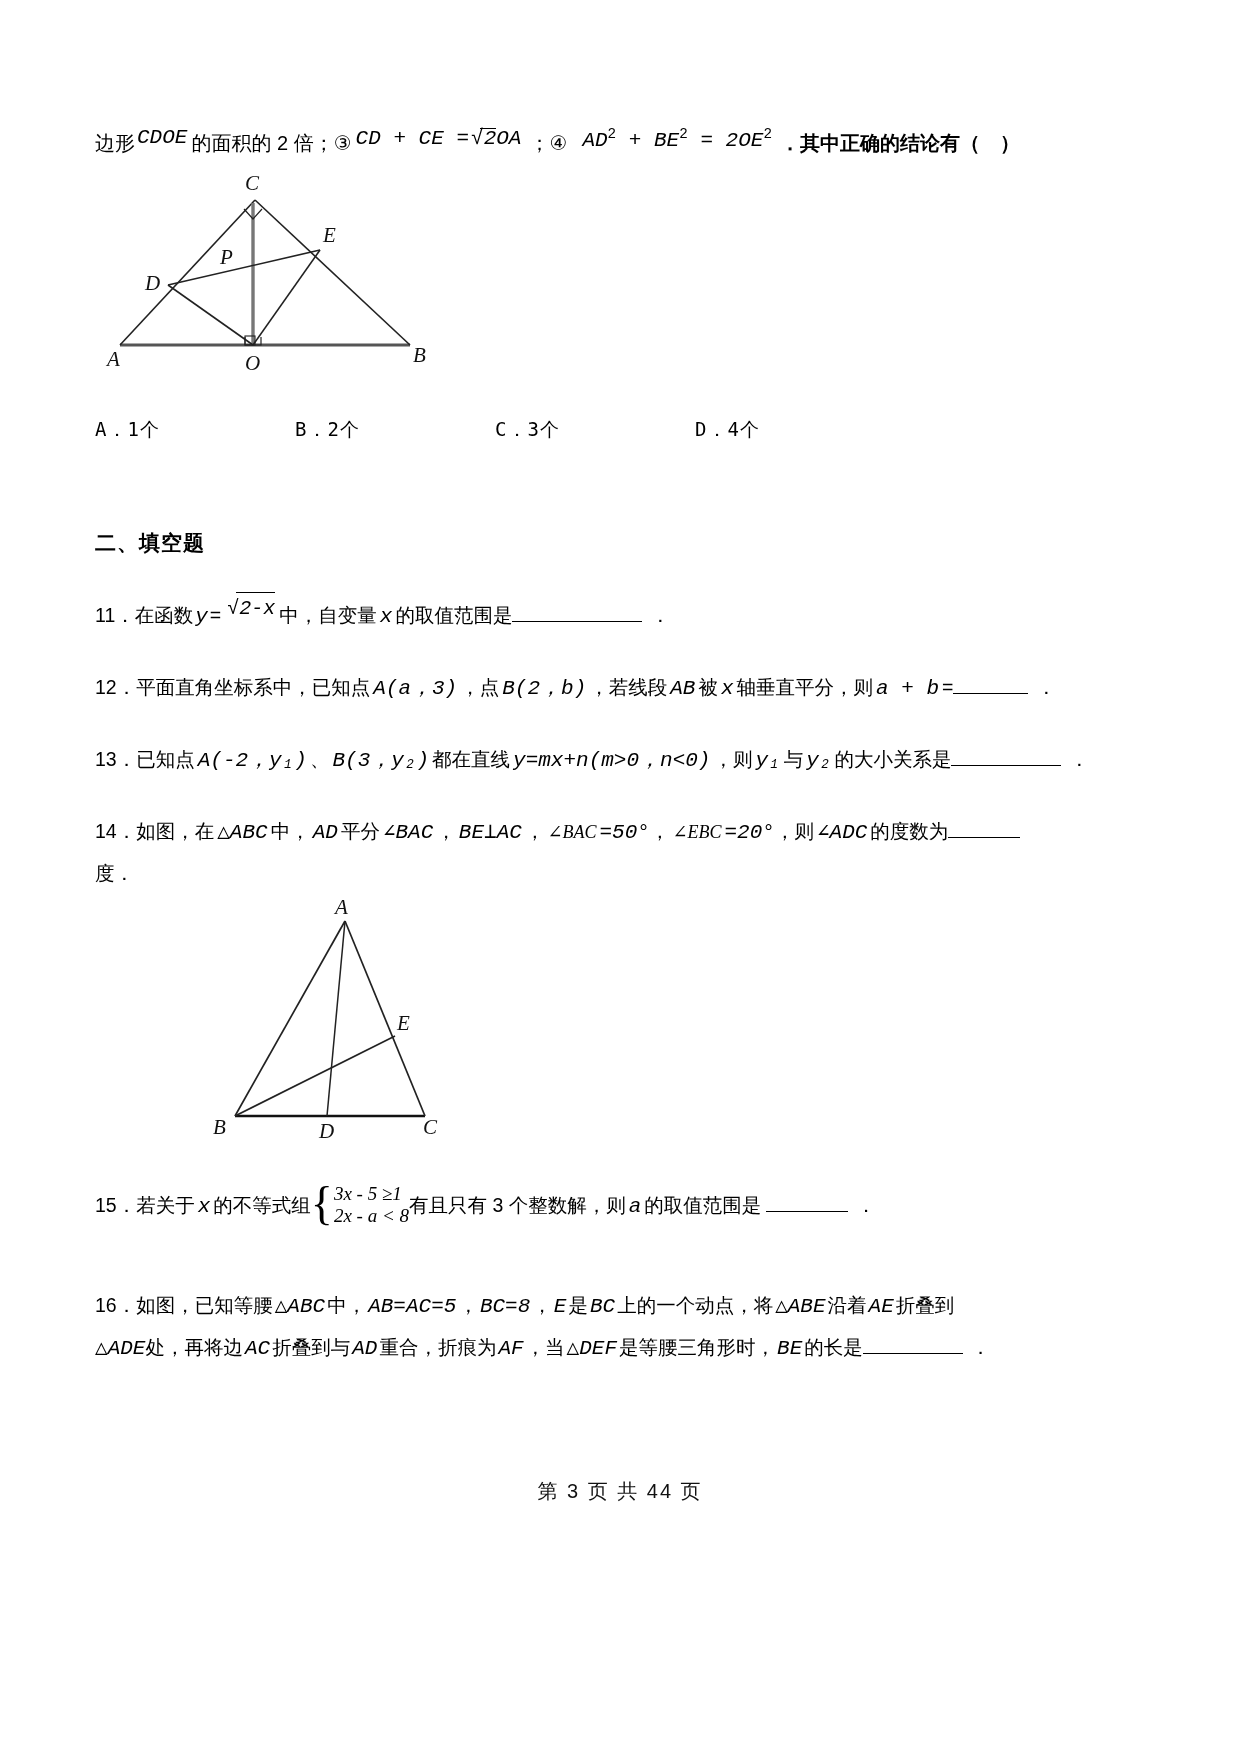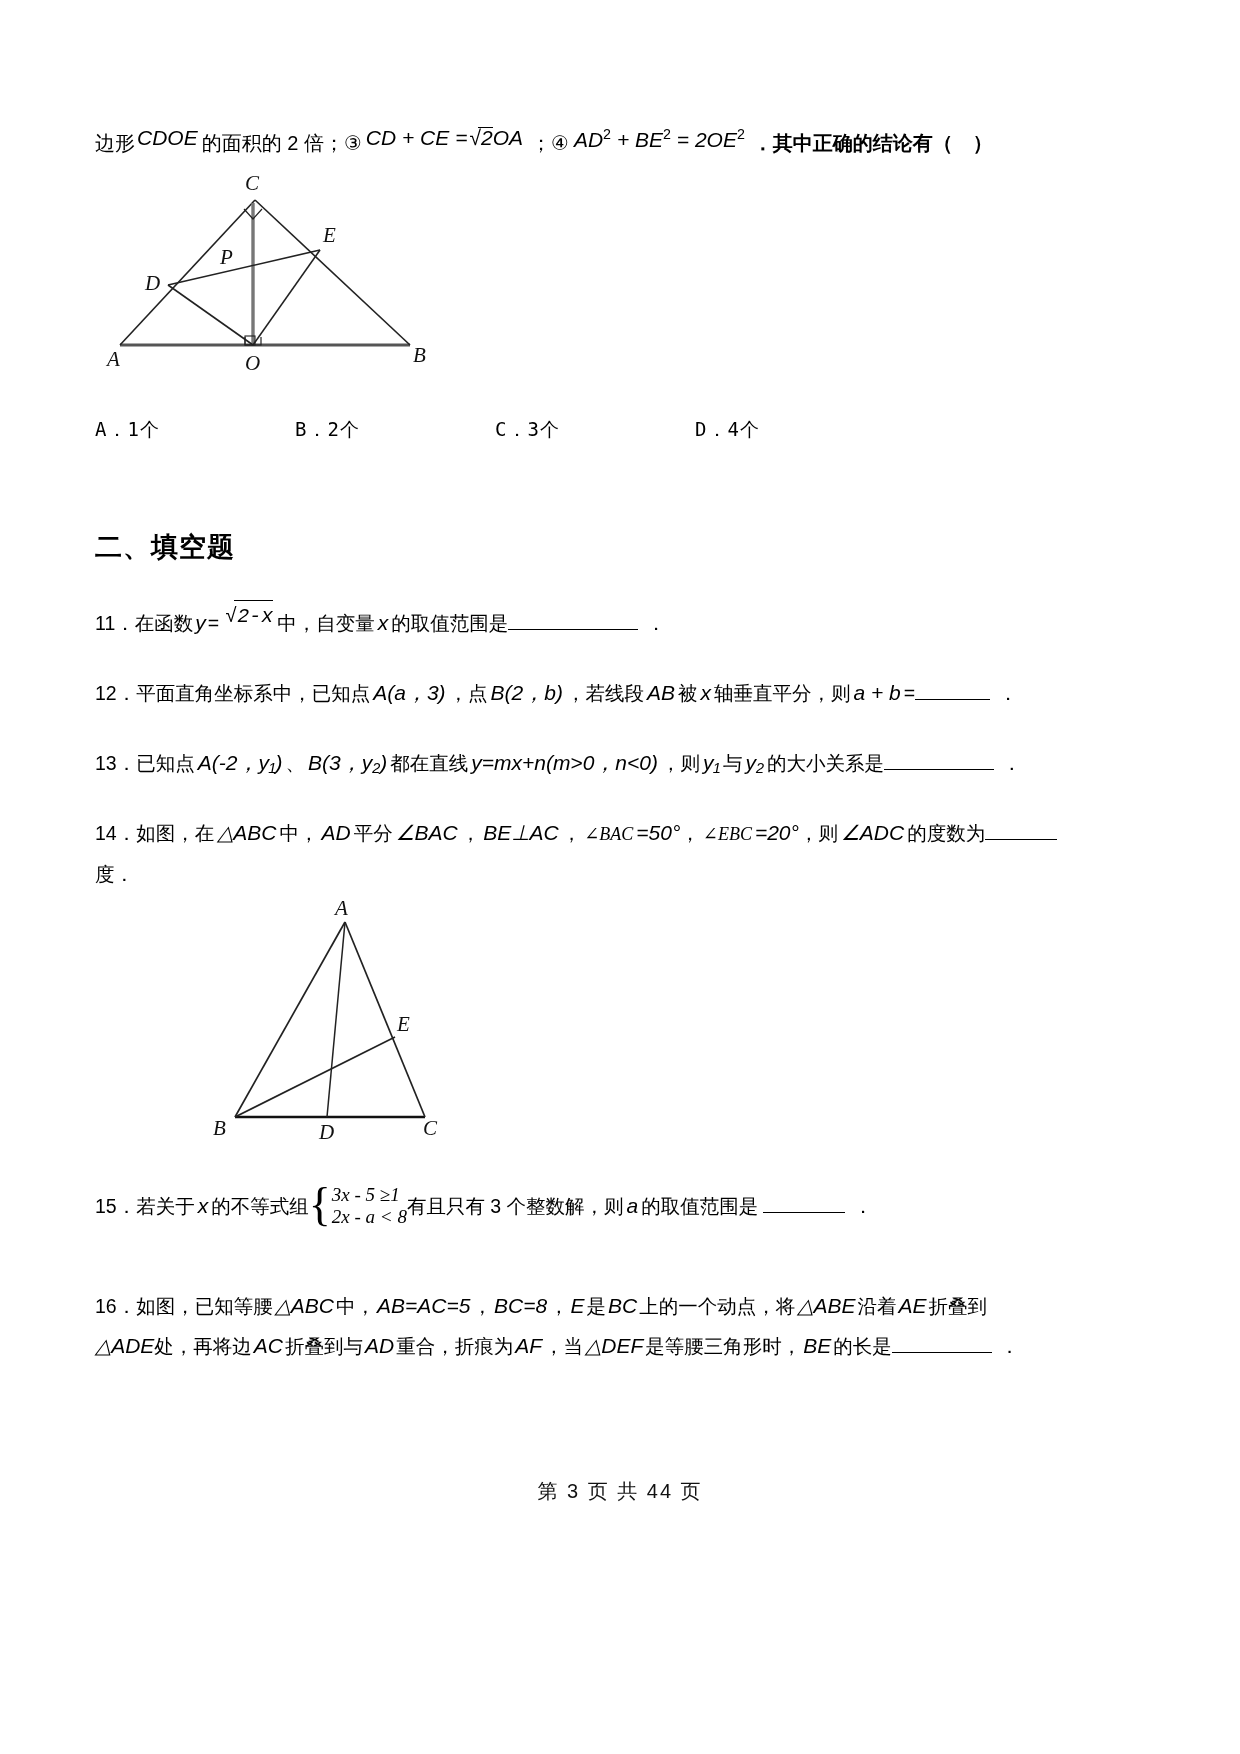--- a/index.html
+++ b/index.html
@@ -17,21 +17,21 @@
     width:1240px;height:1754px;
     padding:0;
   }
   .content{
     position:absolute;
     left:95px;
     top:130px;
     width:1055px;
   }
   .serif-it{
-    font-family:Liberation Sans, sans-serif;
+    font-family:Liberation Mono, monospace;
     font-style:italic;
     font-size:21px;
   }
   .serif-it-sm{
     font-family:"Liberation Serif","DejaVu Serif",serif;
     font-style:italic;
     font-size:18px;
   }
   .up{ vertical-align:super; font-size:0.68em; font-style:normal;}
   .sup-frm{
@@ -94,21 +94,21 @@
     margin-top:42px;
     font-family:"DejaVu Sans Mono","Liberation Mono",monospace;
     font-size:19px;
     letter-spacing:1px;
   }
   .options span{width:200px;display:inline-block;}
 
   
   .sec-head{
     margin-top:86px;
-    font-size:27px;
+    font-size:21px;
     font-weight:bold;
     letter-spacing:1px;
   }
 
   
   .q{
     margin-top:34px;
     font-size:19.5px;
     line-height:36px;
     white-space:nowrap;
@@ -163,21 +163,21 @@
   <div class="content">
 
     <div class="stmt-row">
       <span>边形</span>
       <span class="serif-it raise" style="margin:0 4px 0 2px;">CDOE</span>
       <span>的面积的 2 倍；③</span>
       <span class="raise" style="margin-left:4px;">
         <span class="serif-it">CD + CE =</span><span class="radic serif-it"><span class="rsym">√</span><span class="bar"></span><span>2</span></span><span class="serif-it">OA</span>
       </span>
       <span style="margin-left:8px;">；④</span>
-      <span class="raise serif-it" style="margin-left:5px;">
+      <span class="raise serif-it" style="margin-left:15px;">
         <span>AD</span><span class="up">2</span>
         <span>+</span>
         <span>BE</span><span class="up">2</span>
         <span>=</span>
         <span>2OE</span><span class="up">2</span>
       </span>
       <span style="margin-left:8px;font-weight:bold;">．其中正确的结论有（　）</span>
     </div>
 
     <div class="fig1">

